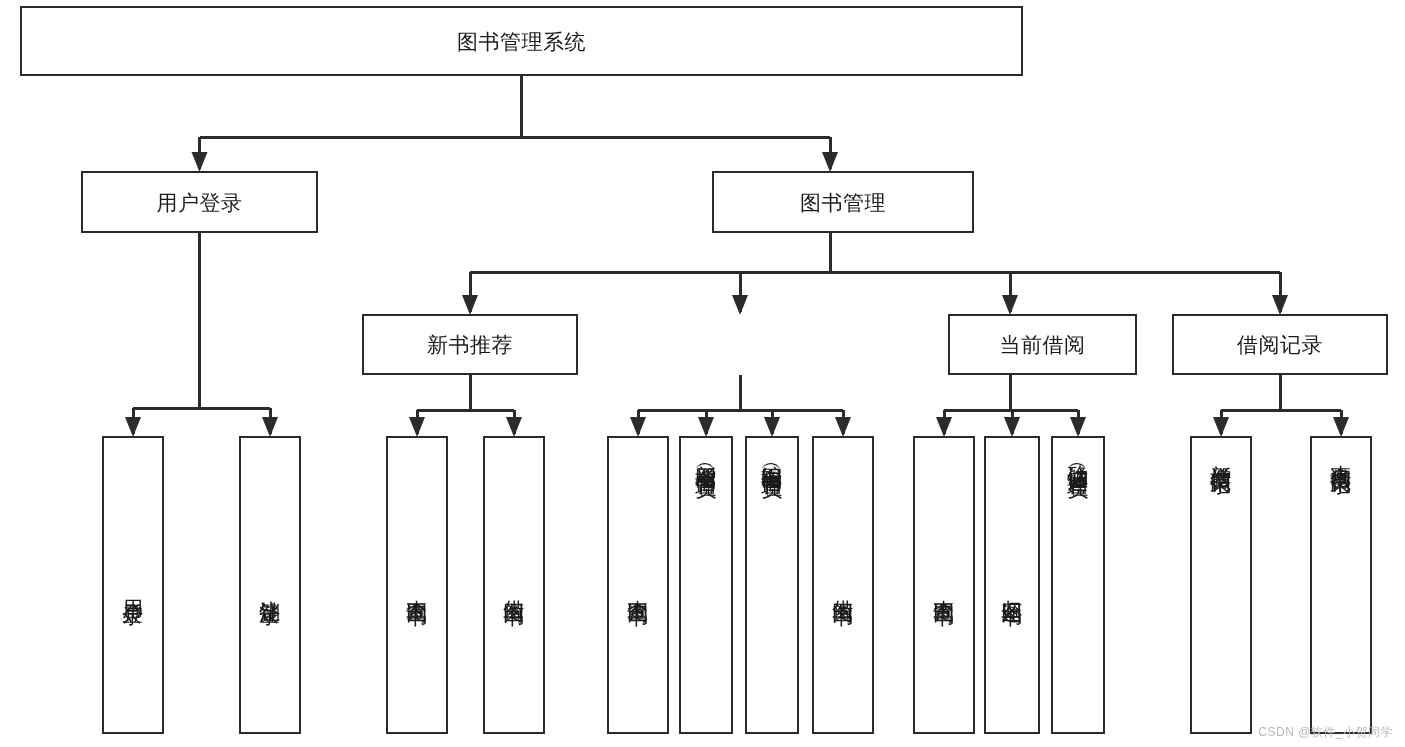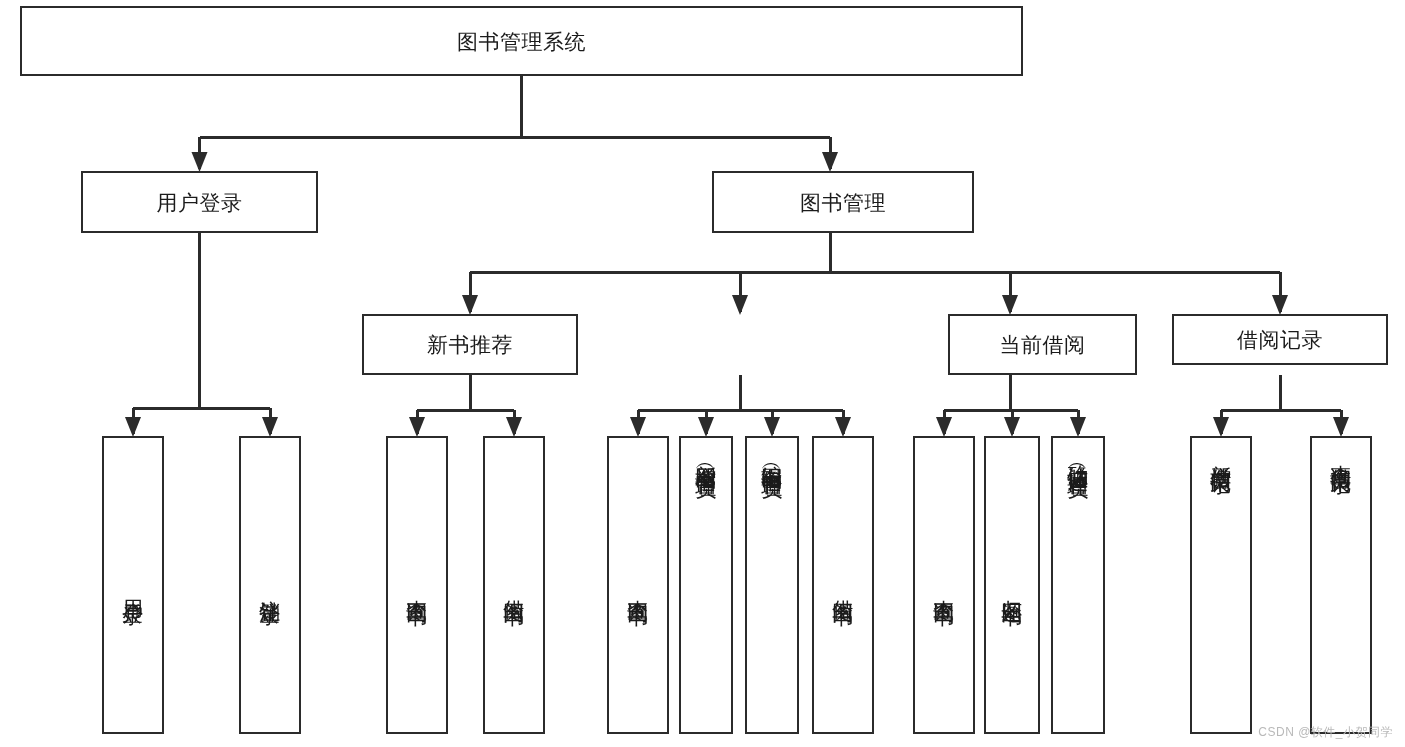--- a/index.html
+++ b/index.html
@@ -143,21 +143,21 @@
   <div class="node horiz" id="n-book-management" style="left: 712px; top: 171px; width: 262px; height: 62px;">
     <span class="label">图书管理</span>
   </div>
 
   <div class="node horiz" id="n-new-book-recommend" style="left: 362px; top: 314px; width: 216px; height: 61px;">
     <span class="label">新书推荐</span>
   </div>
   <div class="node horiz" id="n-current-borrow" style="left: 902px; top: 314px; width: 189px; height: 61px; margin-left: 46px;">
     <span class="label">当前借阅</span>
   </div>
-  <div class="node horiz" id="n-borrow-record" style="left: 1172px; top: 314px; width: 216px; height: 51px;">
+  <div class="node horiz" id="n-borrow-record" style="left: 1172px; top: 314px; width: 216px; height: 61px;">
     <span class="label">借阅记录</span>
   </div>
 
   <div id="leaf-host">
       <div class="node vert center" style="left: 102px; top: 436px; width: 62px; height: 298px;">
         <span class="label">用户登录</span>
       </div>
       <div class="node vert center" style="left: 239px; top: 436px; width: 62px; height: 298px;">
         <span class="label">注销登录</span>
       </div>

